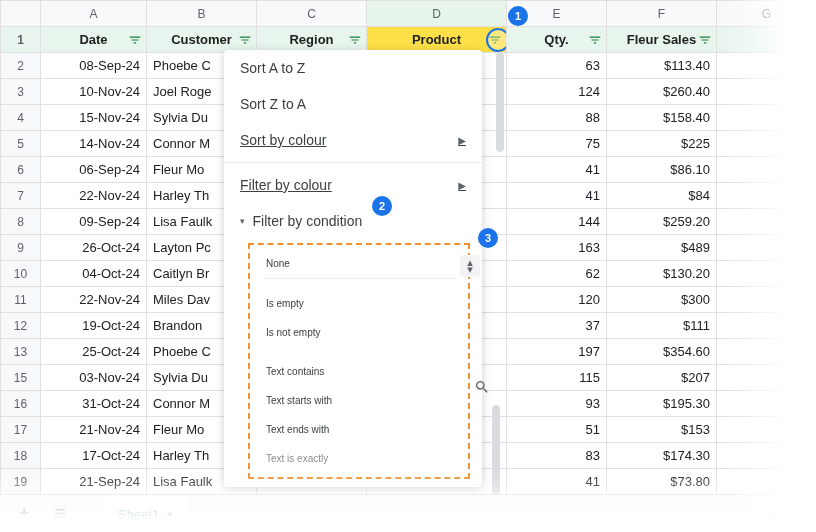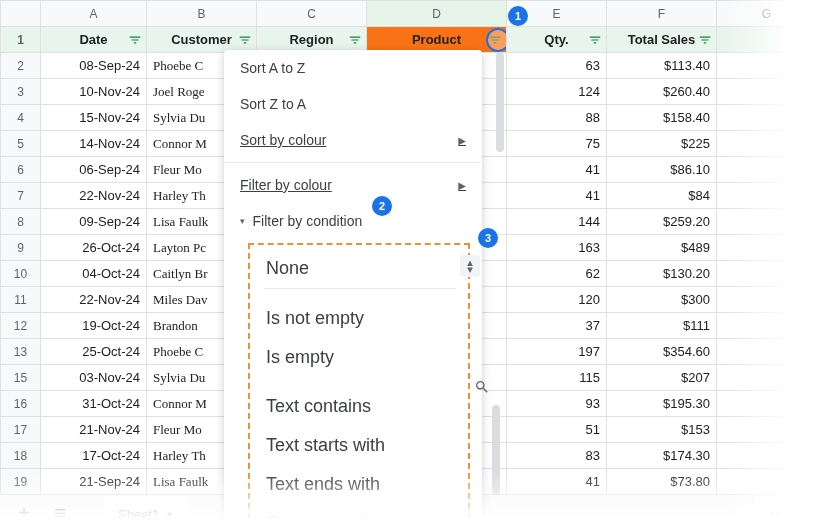--- a/index.html
+++ b/index.html
@@ -41,23 +41,23 @@
       width: 40px;
       font-size: 12px;
     }
     .header-row td {
       background: #e8f5ed;
       font-weight: bold;
       text-align: center;
       position: relative;
     }
     .header-row td.active-col {
-      background: #f97316;
-    }
-    td.text-left { text-align: left; font-family: Liberation Serif, serif; }
+      background: #fde047;
+    }
+    td.text-left { text-align: left; }
     .filter-icon {
       position: absolute;
       right: 4px;
       top: 50%;
       transform: translateY(-50%);
       width: 14px;
       height: 14px;
       color: #188038;
     }
     .filter-icon svg { width: 14px; height: 14px; display: block; }
@@ -124,21 +124,21 @@
       margin: 4px 0;
     }
     .condition-box {
       margin: 4px 12px 0 24px;
       border: 2px dashed #f09030;
       padding: 4px 0;
       position: relative;
     }
     .cond-item {
       padding: 9px 16px;
-      font-size: 18px;
+      font-size: 10px;
       color: #3c4043;
       cursor: pointer;
     }
     .cond-group-border {
       border-bottom: 1px solid #e8eaed;
       margin: 0 12px 0 14px;
     }
     .selector-arrows {
       position: absolute;
       right: -12px;
@@ -293,21 +293,21 @@
     <td class="active-col"><span>Product</span><span class="filter-icon">
             <svg viewBox="0 0 24 24">
               <path fill="currentColor" d="M10 18h4v-2h-4v2zM3 6v2h18V6H3zm3 7h12v-2H6v2z"></path>
             </svg>
           </span><span class="filter-circle"></span></td>
     <td><span>Qty.</span><span class="filter-icon">
             <svg viewBox="0 0 24 24">
               <path fill="currentColor" d="M10 18h4v-2h-4v2zM3 6v2h18V6H3zm3 7h12v-2H6v2z"></path>
             </svg>
           </span></td>
-    <td><span>Total Sales</span><span class="filter-icon">
+    <td><span>Fleur Sales</span><span class="filter-icon">
             <svg viewBox="0 0 24 24">
               <path fill="currentColor" d="M10 18h4v-2h-4v2zM3 6v2h18V6H3zm3 7h12v-2H6v2z"></path>
             </svg>
           </span></td>
     <td></td>
   </tr>
   </tbody>
     <tbody id="data-rows">
       <tr>
         <td class="row-head">2</td>
@@ -497,22 +497,22 @@
     </div>
   <div class="dd-item expandable">Filter by condition</div>
   <div class="condition-box">
     <div class="selector-arrows">
         <span>▴</span>
         <span>▾</span>
       </div>
     <div class="cond-item">None</div>
     <div class="cond-group-border"></div>
     <div style="height:10px"></div>
+    <div class="cond-item">Is empty</div>
     <div class="cond-item">Is not empty</div>
-    <div class="cond-item">Is empty</div>
     <div style="height:10px"></div>
     <div class="cond-item">Text contains</div>
     <div class="cond-item">Text starts with</div>
     <div class="cond-item">Text ends with</div>
     <div class="cond-item" style="opacity:.6">Text is exactly</div>
   </div>
   <div class="search-icon-box">
     <svg width="16" height="16" viewBox="0 0 24 24">
         <path fill="currentColor" d="M15.5 14h-.79l-.28-.27A6.471 6.471 0 0016 9.5 6.5 6.5 0 109.5 16c1.61 0 3.09-.59 4.23-1.57l.27.28v.79l5 4.99L20.49 19l-4.99-5zm-6 0C7.01 14 5 11.99 5 9.5S7.01 5 9.5 5 14 7.01 14 9.5 11.99 14 9.5 14z"></path>
       </svg>

